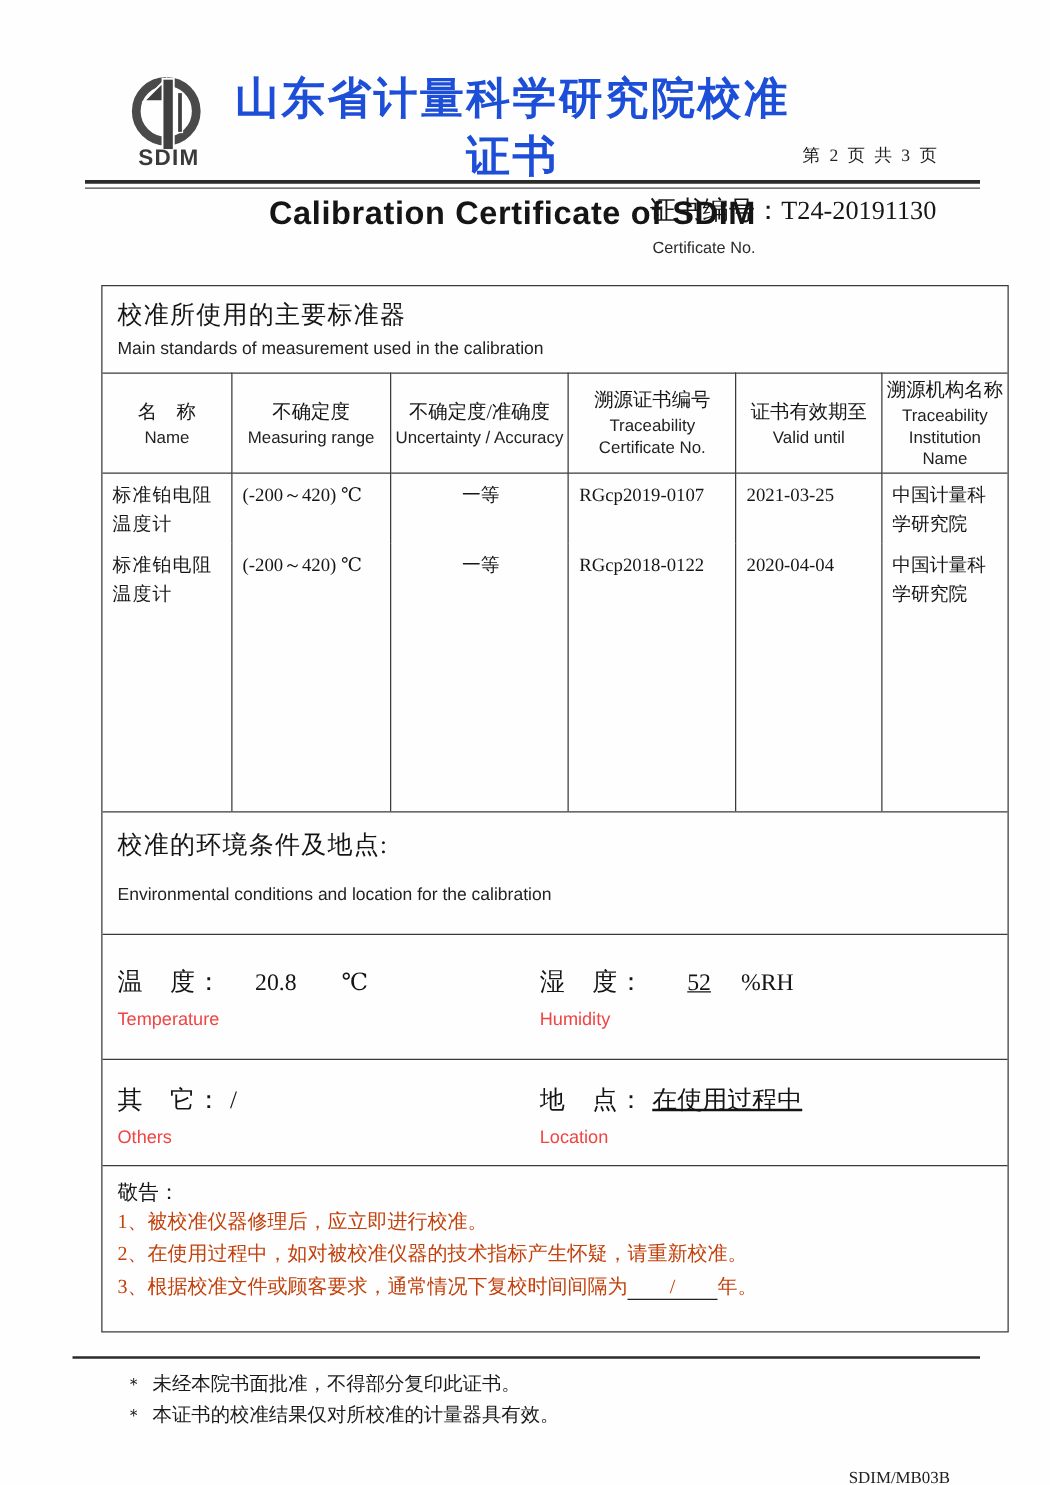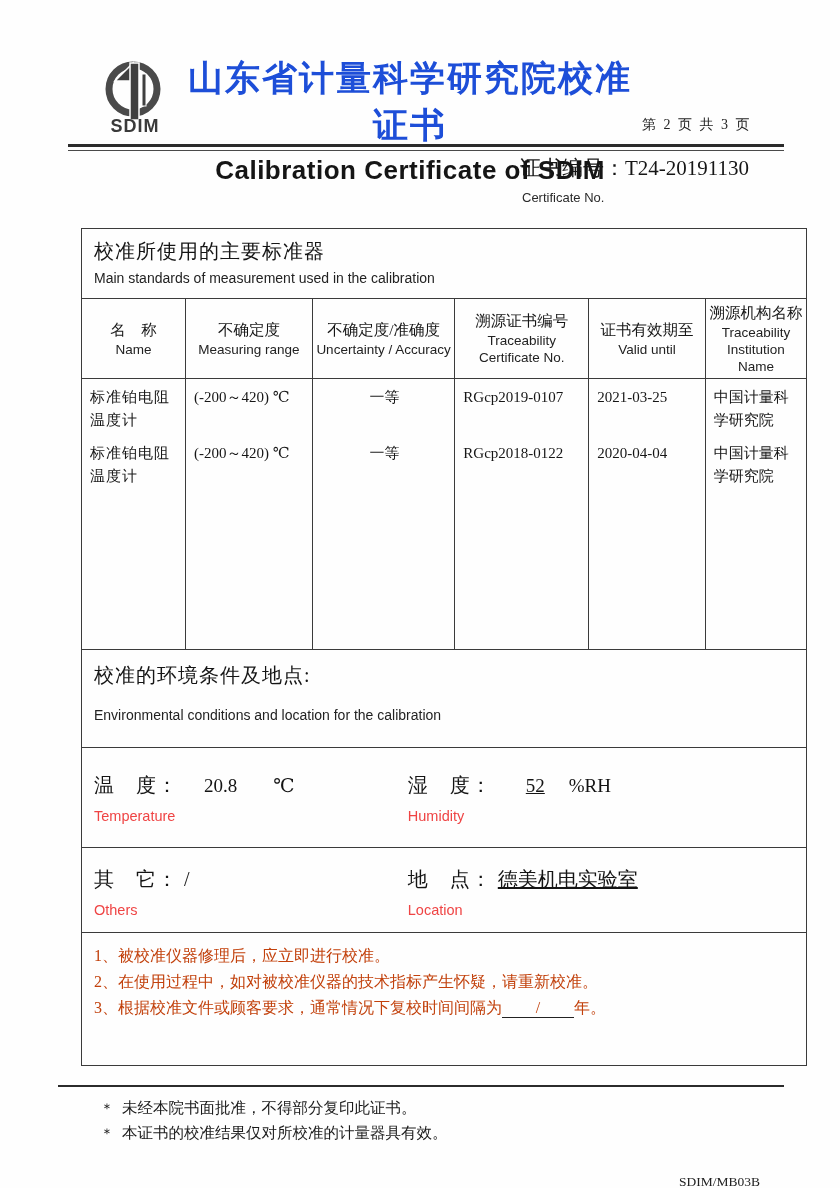--- a/index.html
+++ b/index.html
@@ -62,21 +62,21 @@
     border-top:none; border-bottom:none; vertical-align:top; text-align:left;
     font-size:15px; line-height:23px; padding:7px 6px 0 8px; color:#161616;
   }
   table.std tbody tr.r1 td{ height:56px; }
   table.std tbody tr.r2 td{ height:214px; }
   table.std td.c-center{ text-align:center; }
   table.std td.c-name{ letter-spacing:1px; }
   
   .sec2-head{ border-top:1.5px solid #3b3b3b; height:98px; padding-top:12px; }
   .sec2-head .sec-sub{ margin-top:18px; }
-  .env-row{ display:flex; border-top:1.5px solid #3b3b3b; }
+  .env-row{ display:flex; border-top:1.5px solid #3b3b3b;gap:24px; }
   .row-temp{ height:100px; padding-top:24px; }
   .row-others{ height:85px; padding-top:18px; }
   .half-l{ width:45%; padding-left:12px; }
   .half-r{ flex:1; }
   .env-line{ font-size:20px; color:#141414; white-space:nowrap; }
   .env-label{ letter-spacing:1px; }
   .env-value{ font-size:19px; margin-left:26px; }
   .env-unit{ font-size:19px; margin-left:36px; }
   .half-r .env-value{ margin-left:34px;text-decoration:underline; }
   .half-r .env-unit{ margin-left:24px; }
@@ -210,26 +210,27 @@
         <div class="env-en">Humidity</div>
       </div>
     </div>
 
     <div class="env-row row-others">
       <div class="half-l">
         <div class="env-line"><span class="env-label">其　它：</span><span class="env-value inline">/</span></div>
         <div class="env-en">Others</div>
       </div>
       <div class="half-r">
-        <div class="env-line"><span class="env-label">地　点：</span><span class="env-value inline">德美机电实验室</span></div>
+        <div class="env-line"><span class="env-label">地　点：</span><span class="env-value inline">在使用过程中</span></div>
         <div class="env-en">Location</div>
       </div>
     </div>
 
     <div class="notice">
+      <div class="notice-title">敬告：</div>
       <div class="notice-item">1、被校准仪器修理后，应立即进行校准。</div>
       <div class="notice-item">2、在使用过程中，如对被校准仪器的技术指标产生怀疑，请重新校准。</div>
       <div class="notice-item"><span>3、根据校准文件或顾客要求，通常情况下复校时间间隔为</span><span class="blank">/</span><span>年。</span></div>
     </div>
 
   </div>
 
   <div class="footer-rule"></div>
 
   <div class="footnotes">

